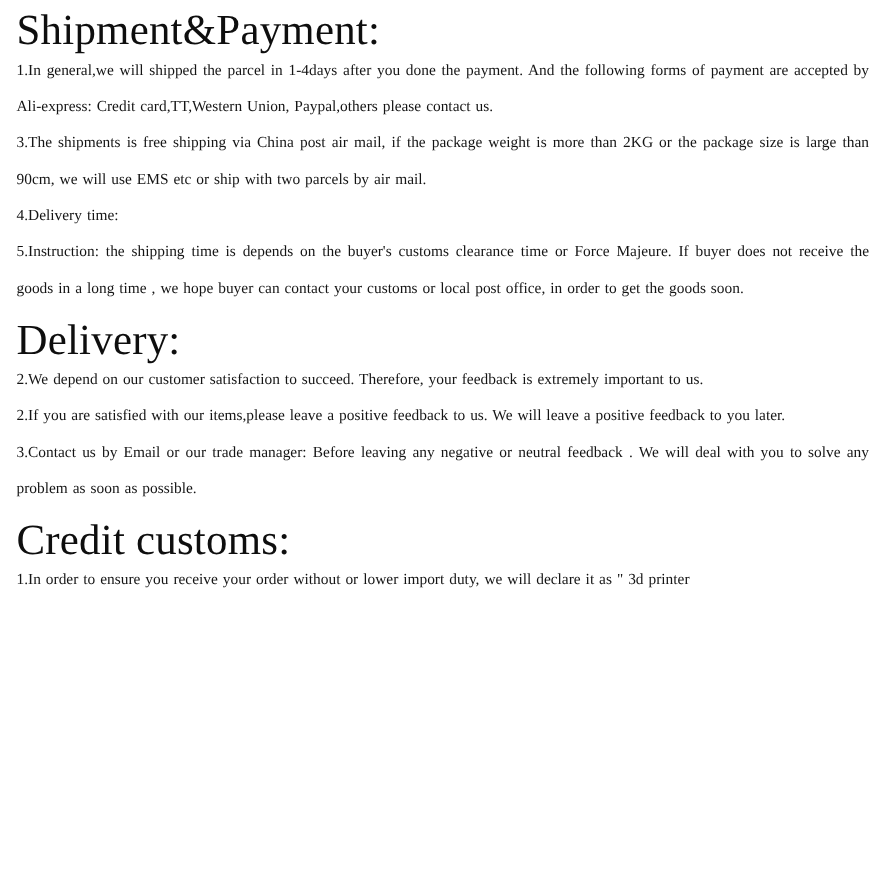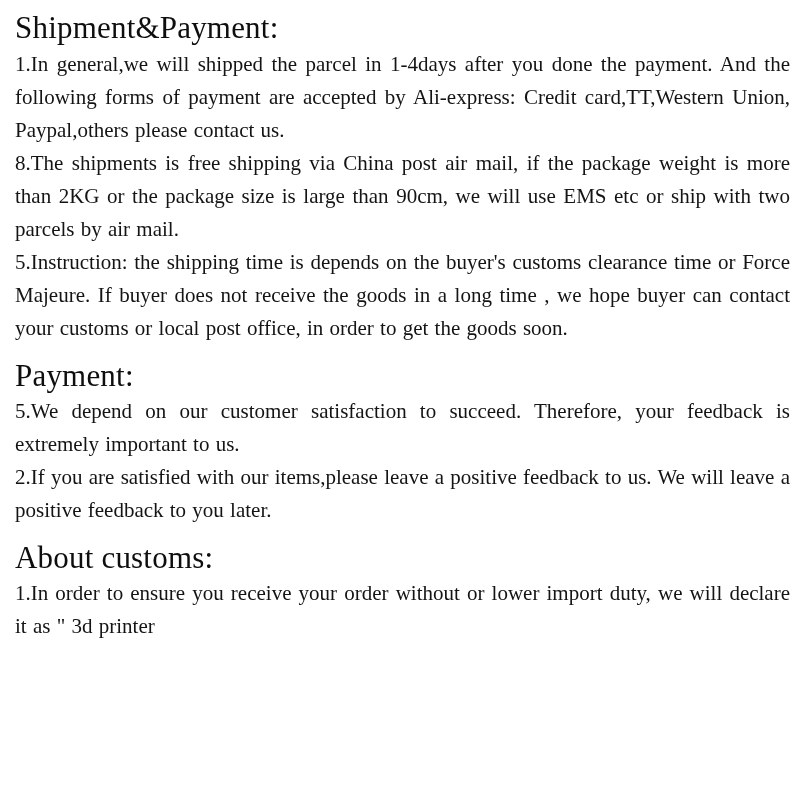--- a/index.html
+++ b/index.html
@@ -12,49 +12,51 @@
     height: 800px;
     overflow: hidden;
     font-family: "Liberation Serif", "DejaVu Serif", serif;
     color: #141414;
   }
   .doc {
     padding: 8px 10px 0 15px;
     width: 775px;
   }
   .section-heading {
-    font-size: 31px;
+    font-size: 39px;
     font-weight: 400;
     line-height: 40px;
     margin: 0;
     color: #0e0e0e;
     letter-spacing: 0.2px;
   }
   .section-heading.gap {
     margin-top: 12px;
     line-height: 38px;
   }
   .policy-paragraph {
     margin: 0;
-    font-size: 21px;
+    font-size: 14px;
     line-height: 33px;
     text-align: justify;
     word-spacing: 1px;
   }
 </style>
 </head>
 <body>
 
 <div class="doc">
 
   <h2 class="section-heading">Shipment&amp;Payment:</h2>
   <p class="policy-paragraph">1.In general,we will shipped the parcel in 1-4days after you done the payment. And the following forms of payment are accepted by Ali-express: Credit card,TT,Western Union, Paypal,others please contact us.</p>
-  <p class="policy-paragraph">8.The shipments is free shipping via China post air mail, if the package weight is more than 2KG or the package size is large than 90cm, we will use EMS etc or ship with two parcels by air mail.</p>
+  <p class="policy-paragraph">3.The shipments is free shipping via China post air mail, if the package weight is more than 2KG or the package size is large than 90cm, we will use EMS etc or ship with two parcels by air mail.</p>
+  <p class="policy-paragraph">4.Delivery time:</p>
   <p class="policy-paragraph">5.Instruction: the shipping time is depends on the buyer's customs clearance time or Force Majeure. If buyer does not receive the goods in a long time , we hope buyer can contact your customs or local post office, in order to get the goods soon.</p>
 
-  <h2 class="section-heading gap">Payment:</h2>
-  <p class="policy-paragraph">5.We depend on our customer satisfaction to succeed. Therefore, your feedback is extremely important to us.</p>
+  <h2 class="section-heading gap">Delivery:</h2>
+  <p class="policy-paragraph">2.We depend on our customer satisfaction to succeed. Therefore, your feedback is extremely important to us.</p>
   <p class="policy-paragraph">2.If you are satisfied with our items,please leave a positive feedback to us. We will leave a positive feedback to you later.</p>
+  <p class="policy-paragraph">3.Contact us by Email or our trade manager: Before leaving any negative or neutral feedback . We will deal with you to solve any problem as soon as possible.</p>
 
-  <h2 class="section-heading gap">About customs:</h2>
+  <h2 class="section-heading gap">Credit customs:</h2>
   <p class="policy-paragraph">1.In order to ensure you receive your order without or lower import duty, we will declare it as " 3d printer</p>
 
 </div>
 
 </body></html>

